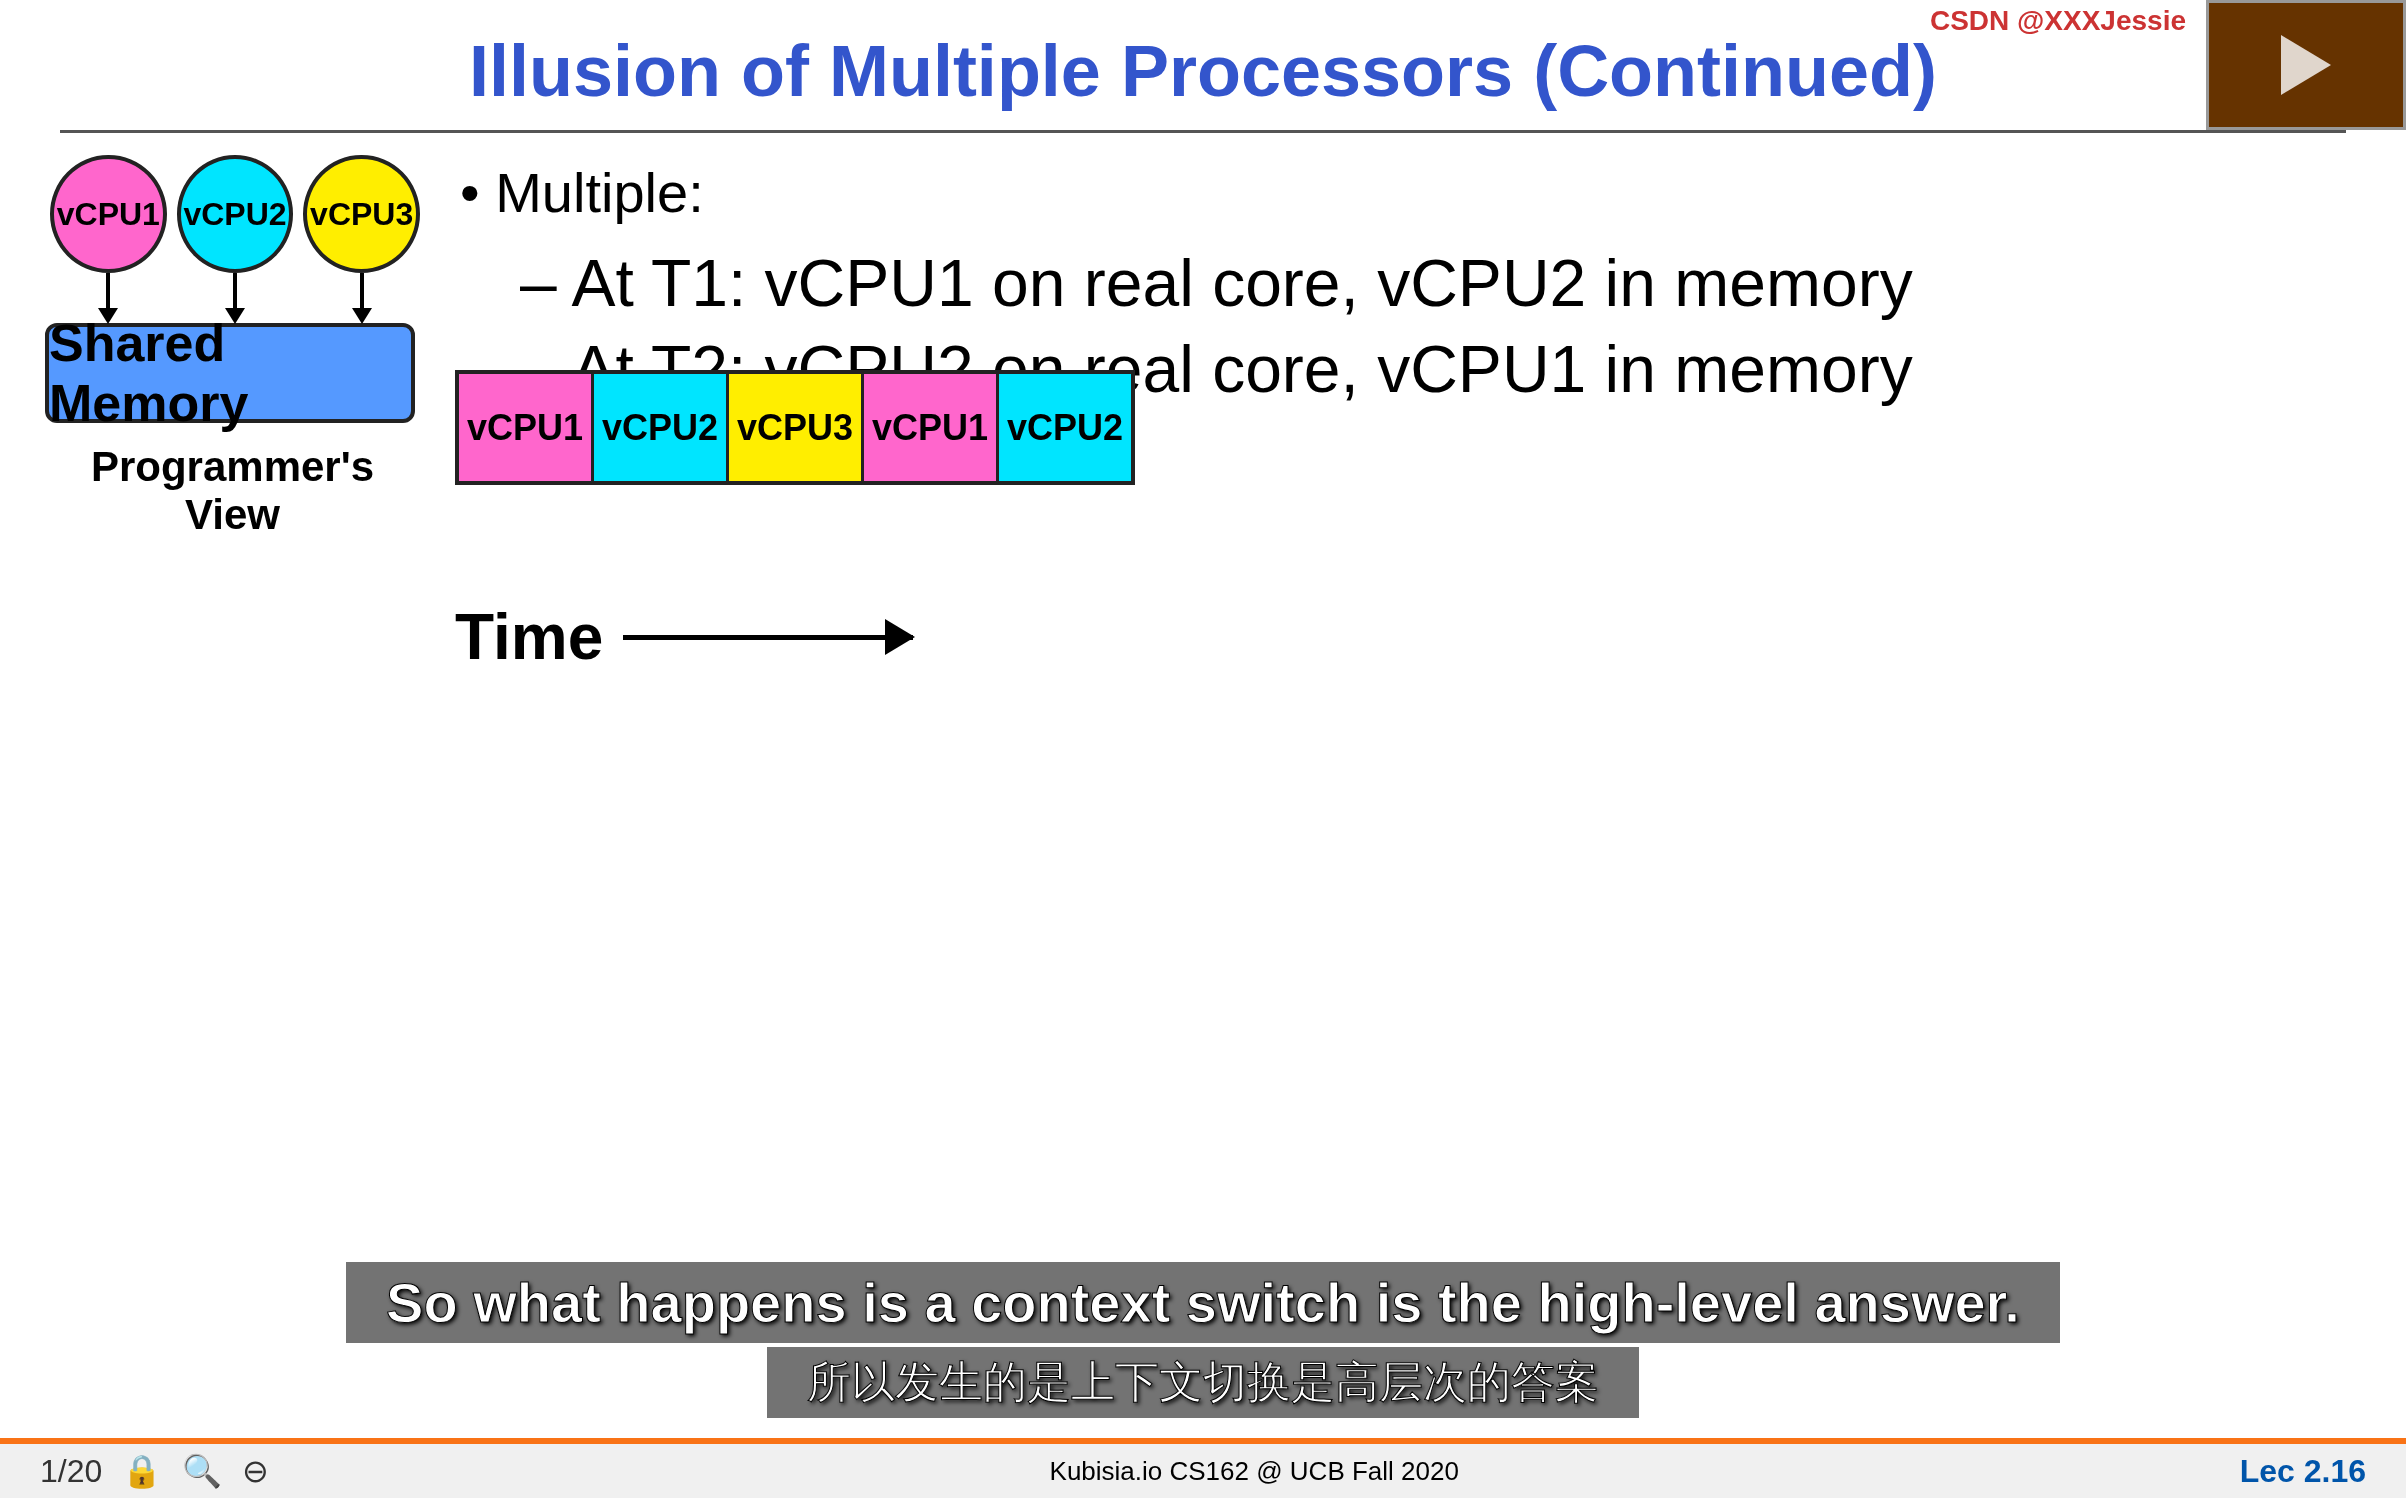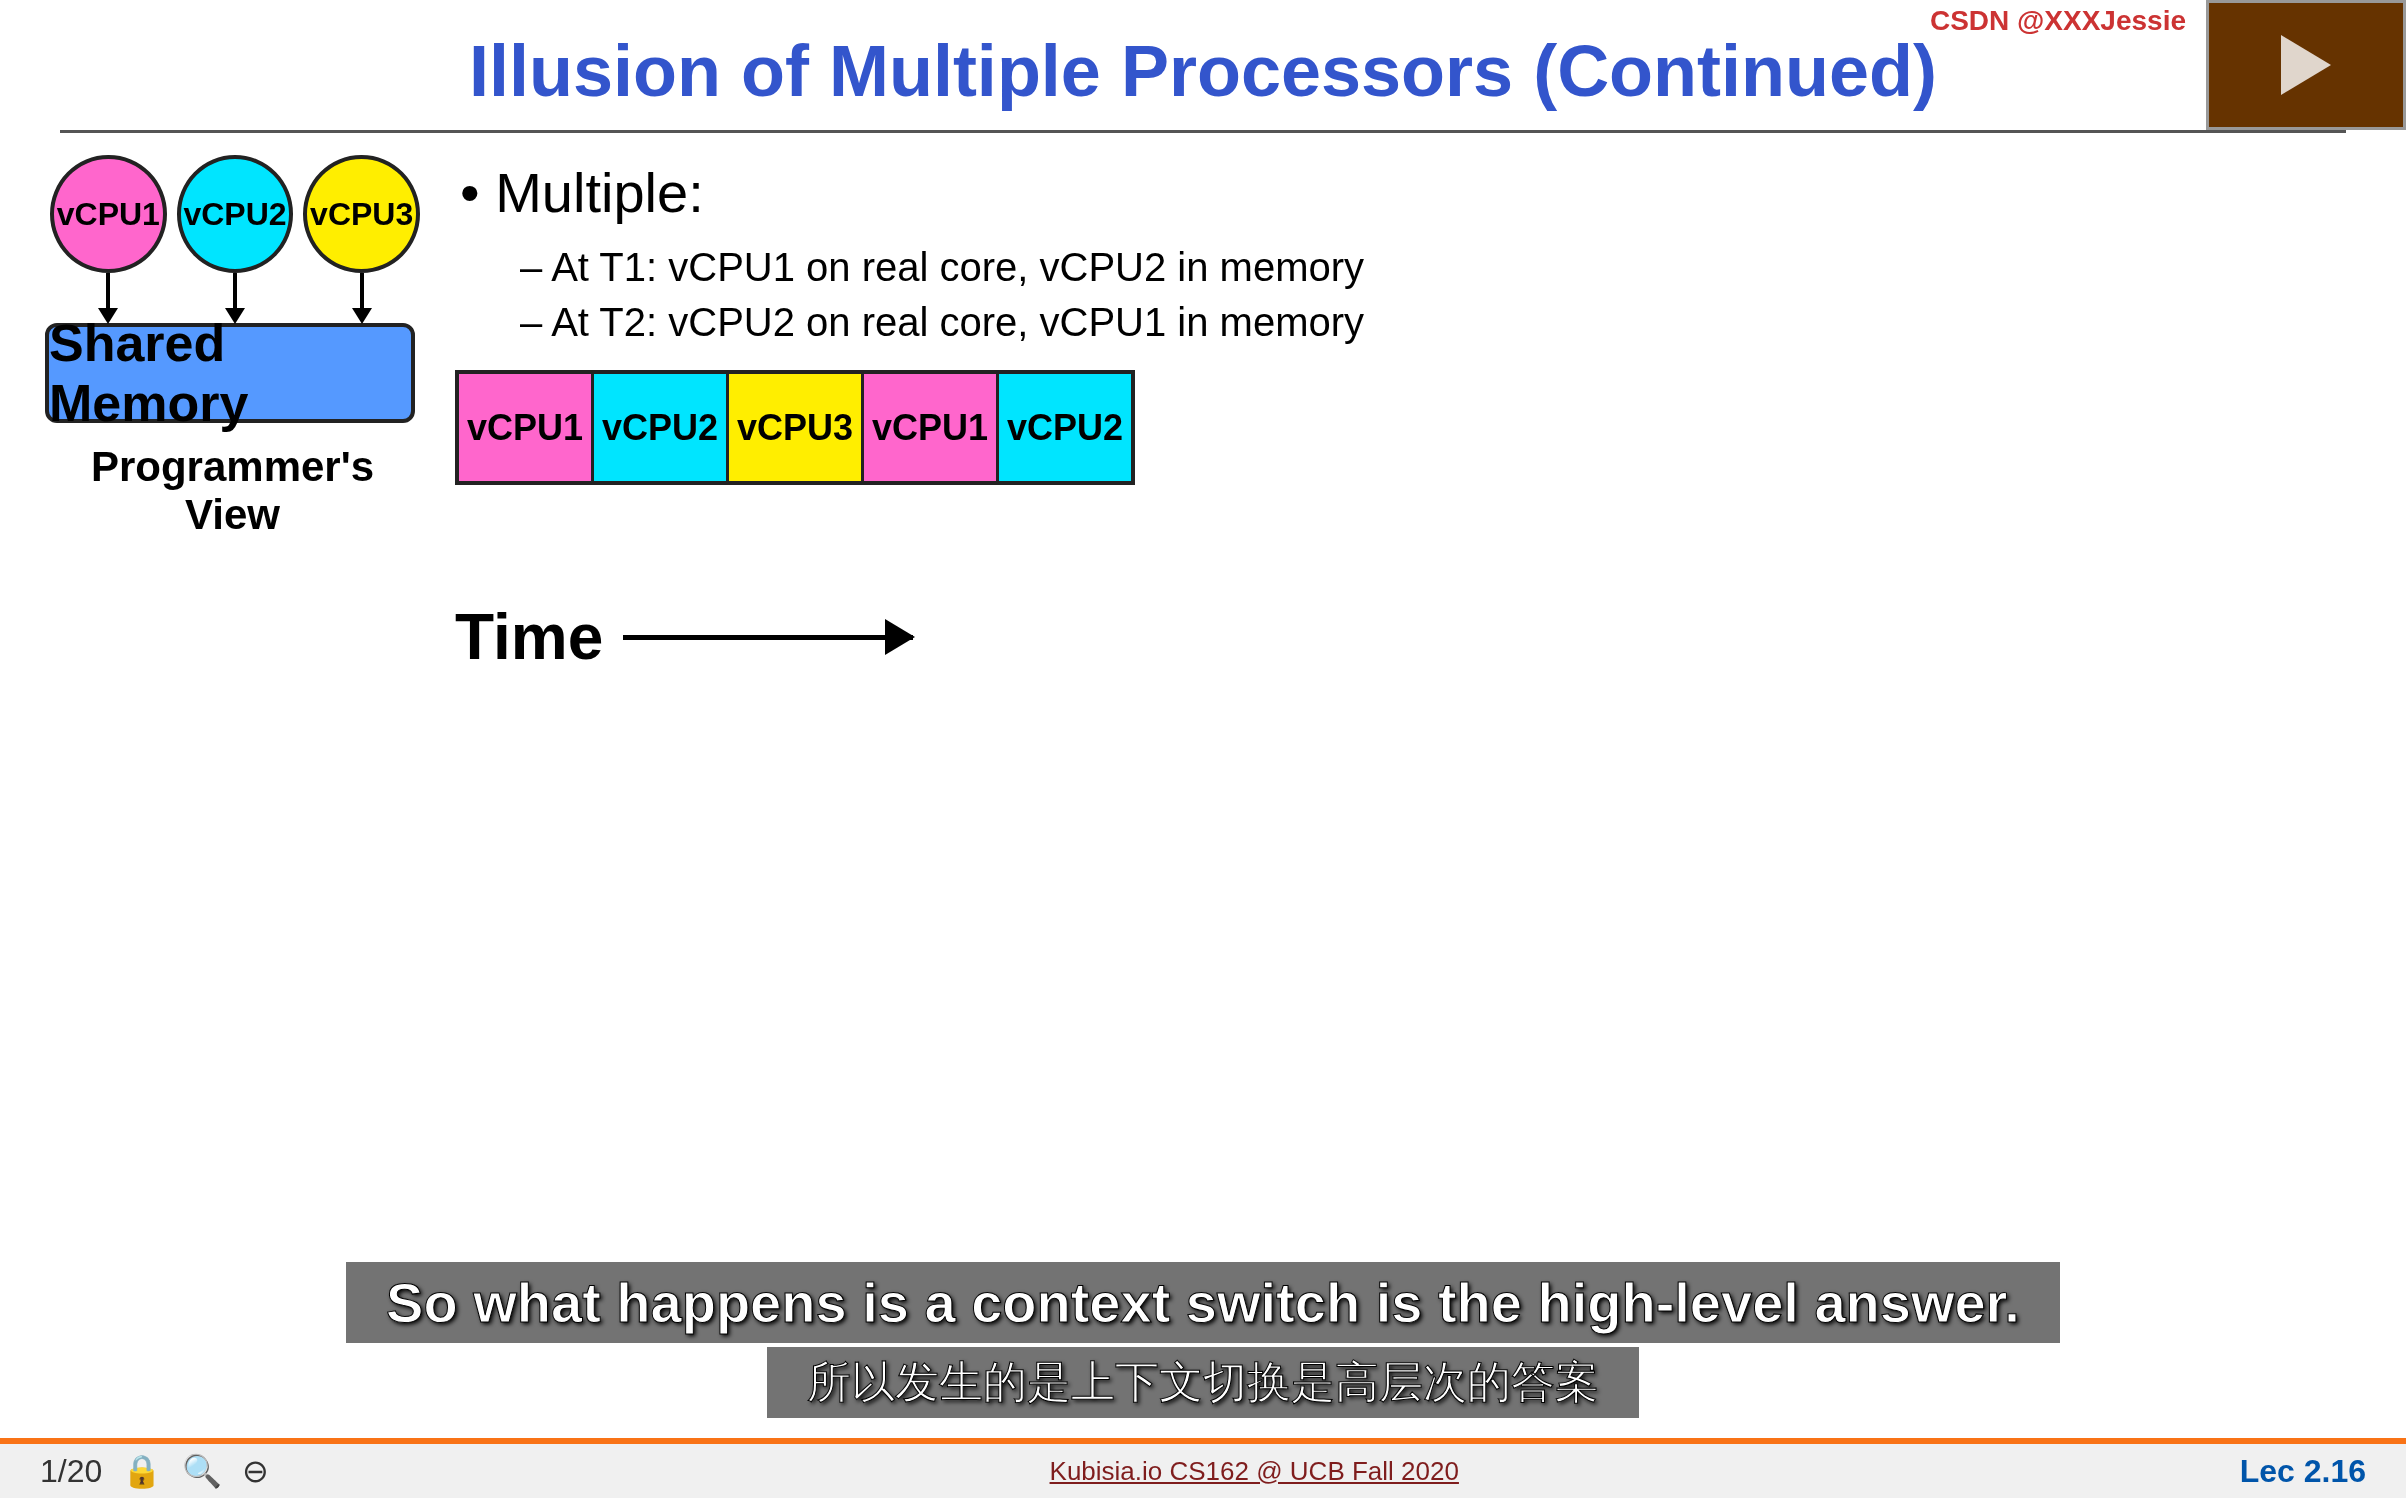--- a/index.html
+++ b/index.html
@@ -52,21 +52,21 @@
       right: 100px;
     }
 
     .bullet-main {
       font-size: 56px;
       color: #000;
       margin-bottom: 20px;
     }
 
     .bullet-sub {
-      font-size: 40px;
+      font-size: 66px;
       color: #000;
       margin-left: 60px;
       margin-bottom: 10px;
     }
 
     
     #programmer-view {
       position: absolute;
       top: 155px;
       left: 40px;
@@ -350,22 +350,21 @@
     }
 
     .bottom-right {
       font-size: 32px;
       color: #0055aa;
       font-weight: bold;
     }
 
     .bottom-center {
       font-size: 26px;
-      color: #7f1d1d;
-      text-decoration: underline;
+      color: #000000;
     }
 
     
     #video-thumb {
       position: absolute;
       top: 0;
       right: 0;
       width: 200px;
       height: 130px;
       background: #663300;

